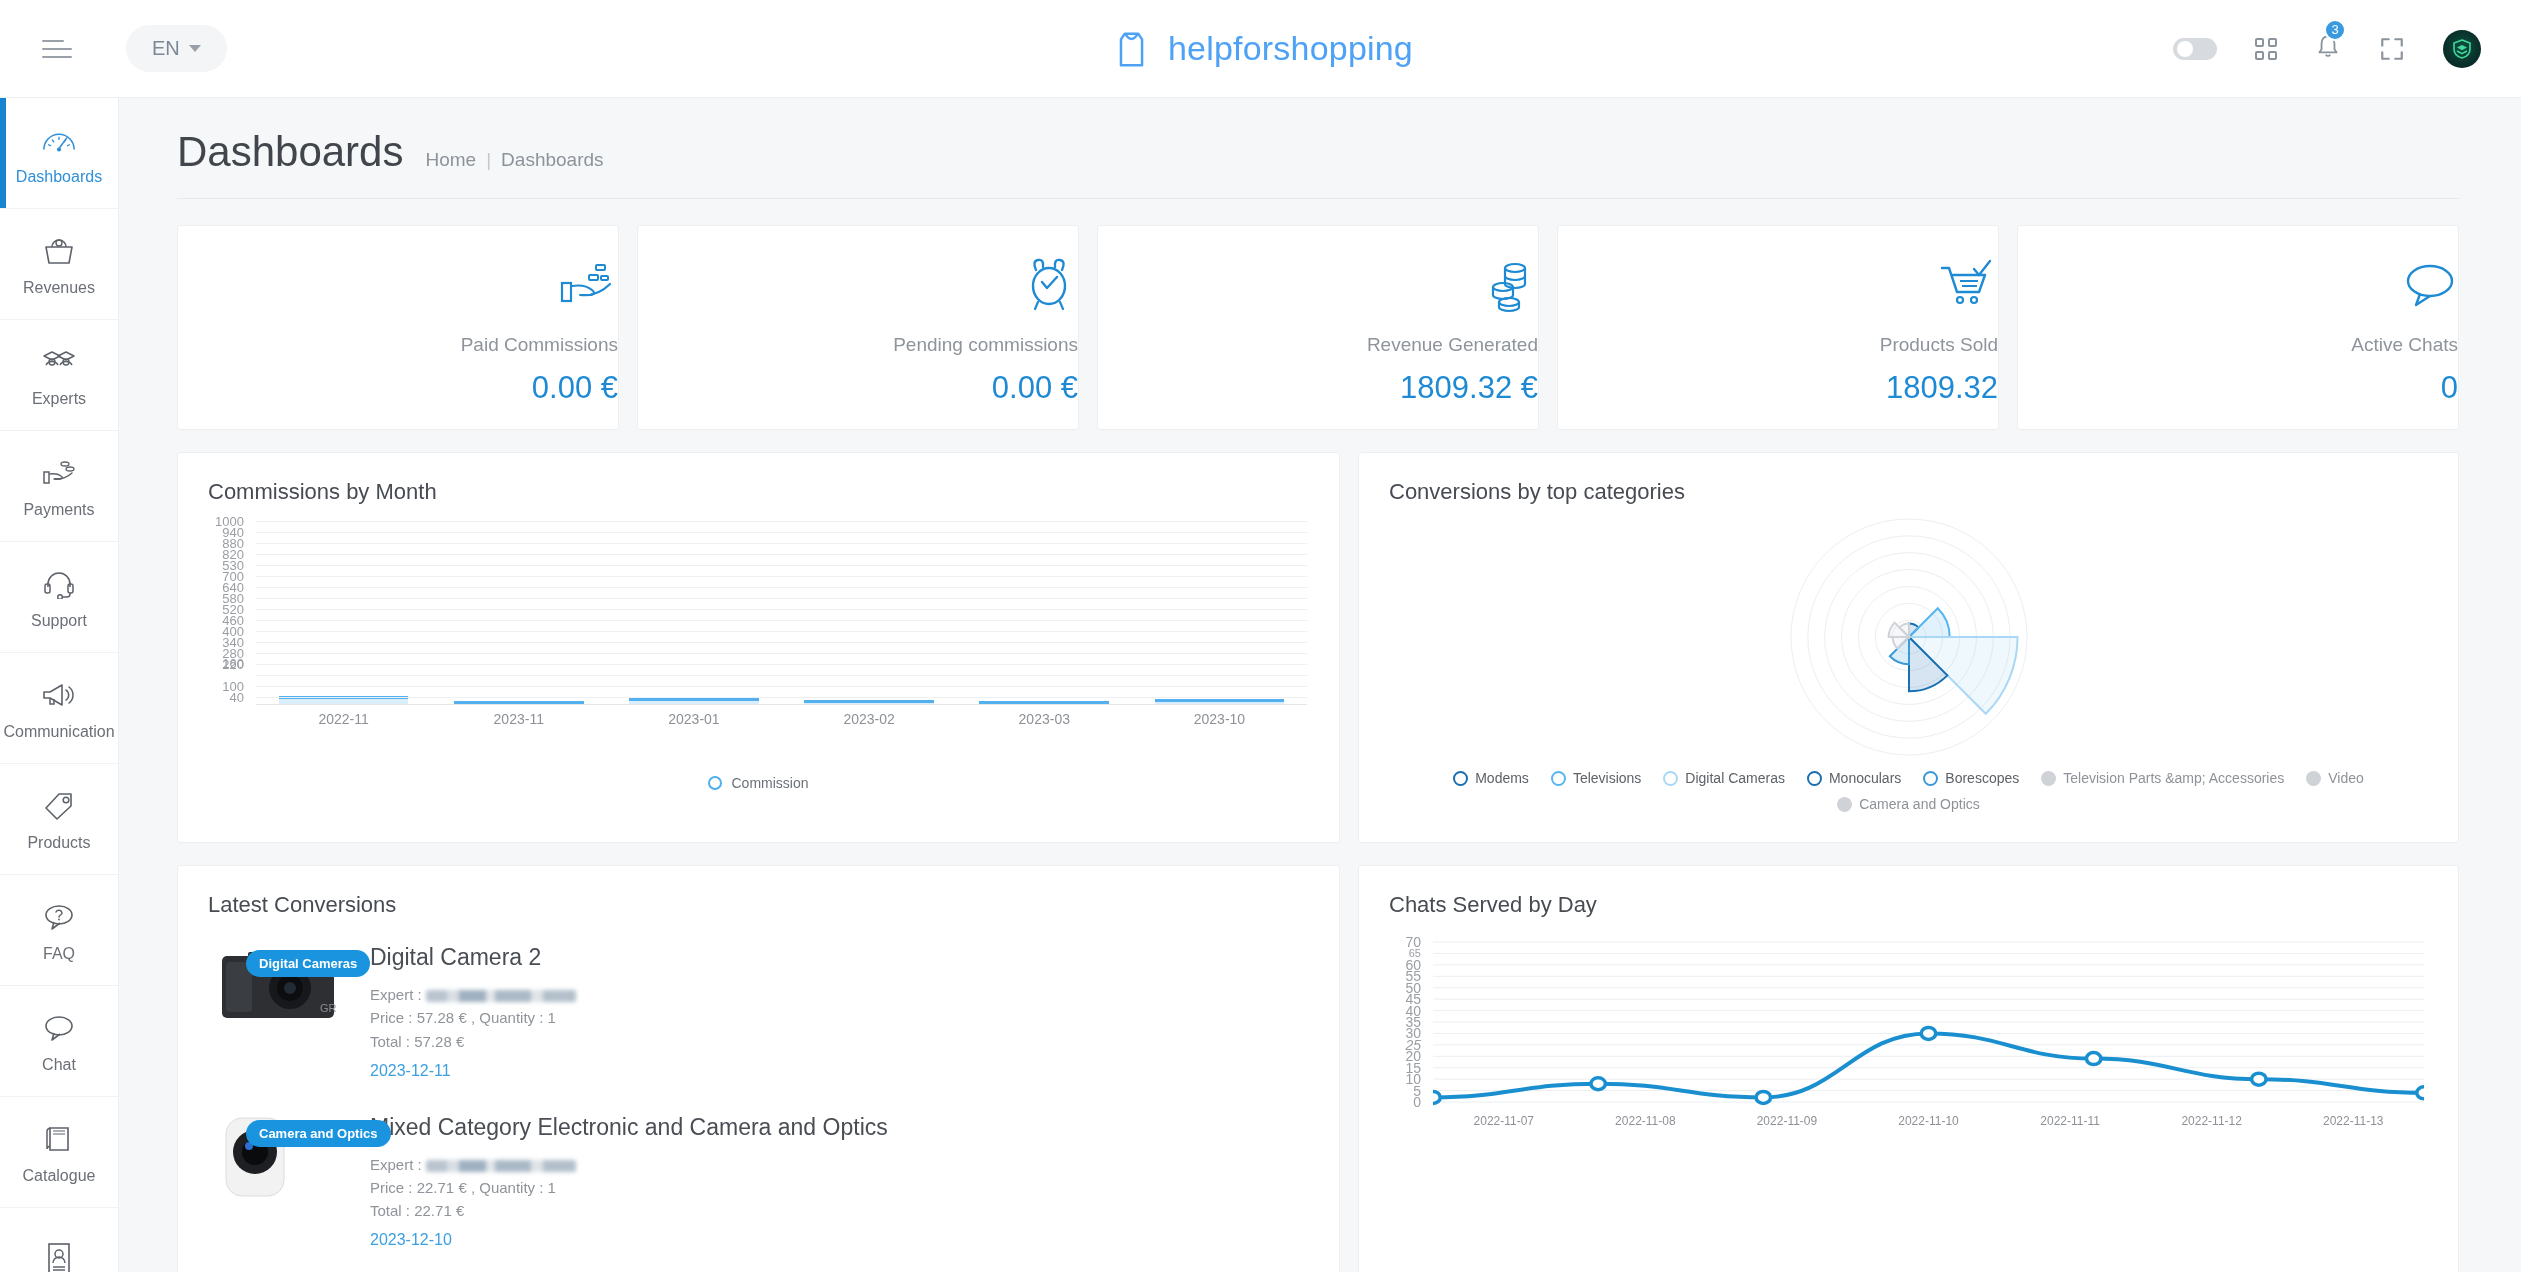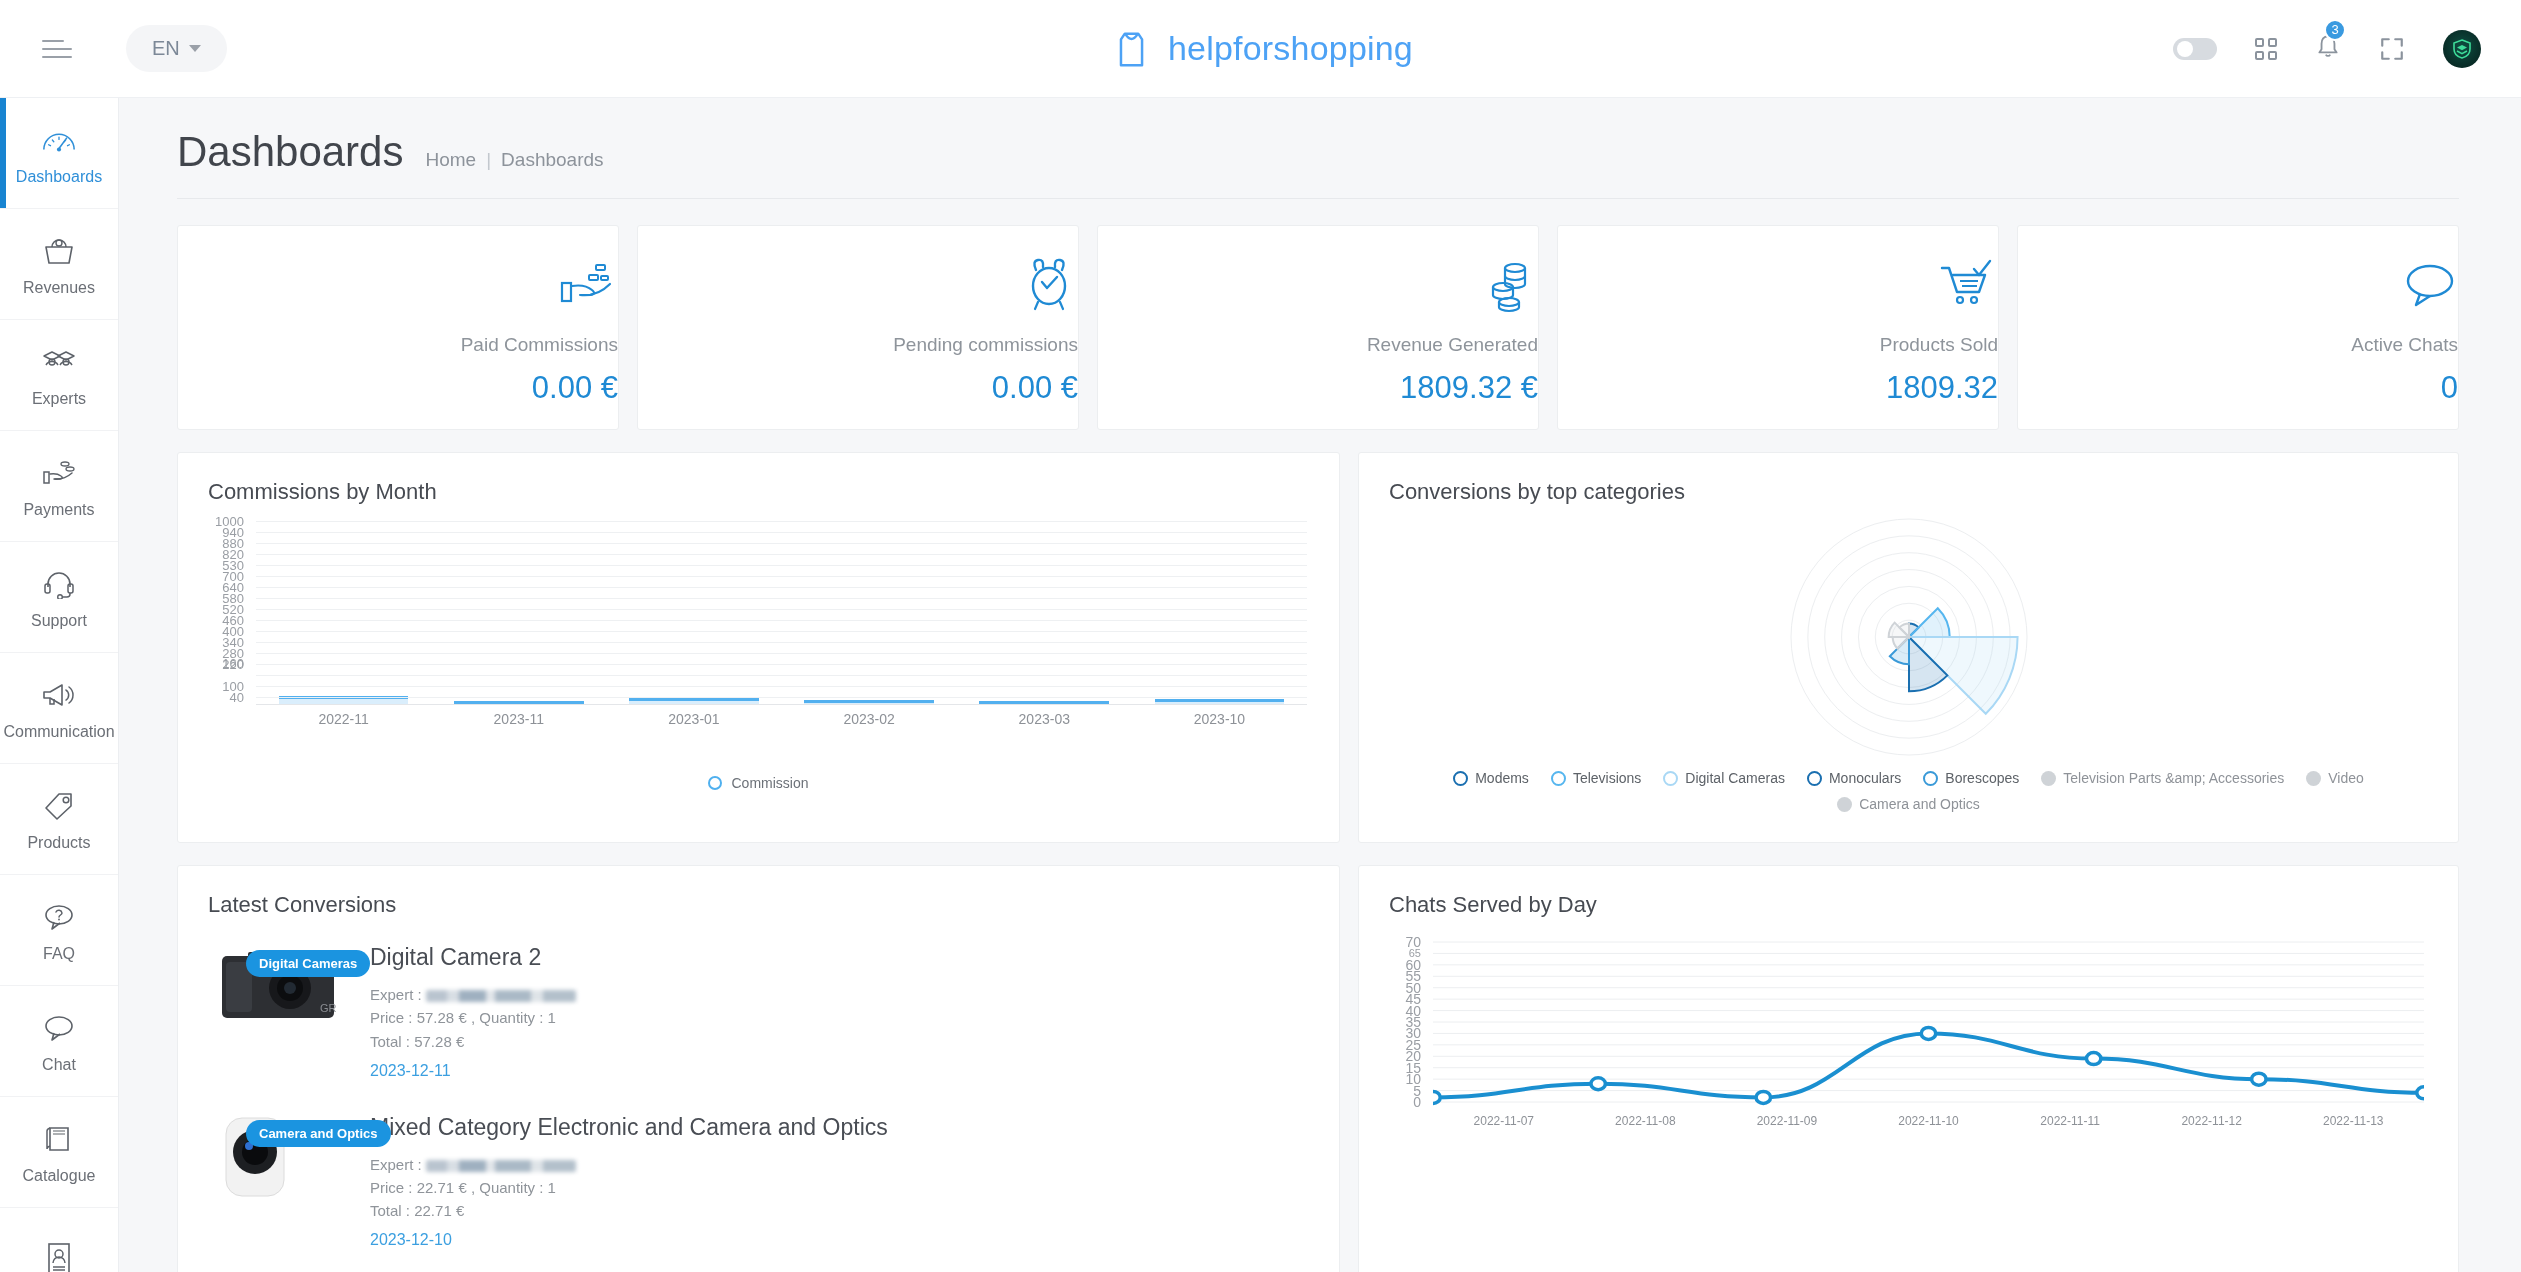--- a/index.html
+++ b/index.html
@@ -612,21 +612,21 @@
         <div class="lc-y" id="lc-yaxis">
             <div class="ytick" style="top: 4px; font-size: 14px;">70</div>
             <div class="ytick" style="top: 15.4286px; font-size: 11px;">65</div>
             <div class="ytick" style="top: 26.8571px; font-size: 14px;">60</div>
             <div class="ytick" style="top: 38.2857px; font-size: 14px;">55</div>
             <div class="ytick" style="top: 49.7143px; font-size: 14px;">50</div>
             <div class="ytick" style="top: 61.1429px; font-size: 14px;">45</div>
             <div class="ytick" style="top: 72.5714px; font-size: 14px;">40</div>
             <div class="ytick" style="top: 84px; font-size: 14px;">35</div>
             <div class="ytick" style="top: 95.4286px; font-size: 14px;">30</div>
-            <div class="ytick" style="top: 106.857px; font-size: 14px;">25</div>
+            <div class="ytick" style="top: 106.857px; font-size: 14px; font-style: italic;">25</div>
             <div class="ytick" style="top: 118.286px; font-size: 14px;">20</div>
             <div class="ytick" style="top: 129.714px; font-size: 14px;">15</div>
             <div class="ytick" style="top: 141.143px; font-size: 14px;">10</div>
             <div class="ytick" style="top: 152.571px; font-size: 14px;">5</div>
             <div class="ytick" style="top: 164px; font-size: 14px;">0</div>
           </div>
         <div class="lc-plot" id="lc-plot">
           <svg width="100%" height="168" viewBox="0 0 1100 168" preserveAspectRatio="none" id="lc-svg">
               <line x1="0" x2="1100" y1="4" y2="4" stroke="#eceef0" stroke-width="1" vector-effect="non-scaling-stroke"></line>
               <line x1="0" x2="1100" y1="15.428571428571429" y2="15.428571428571429" stroke="#eceef0" stroke-width="1" vector-effect="non-scaling-stroke"></line>

